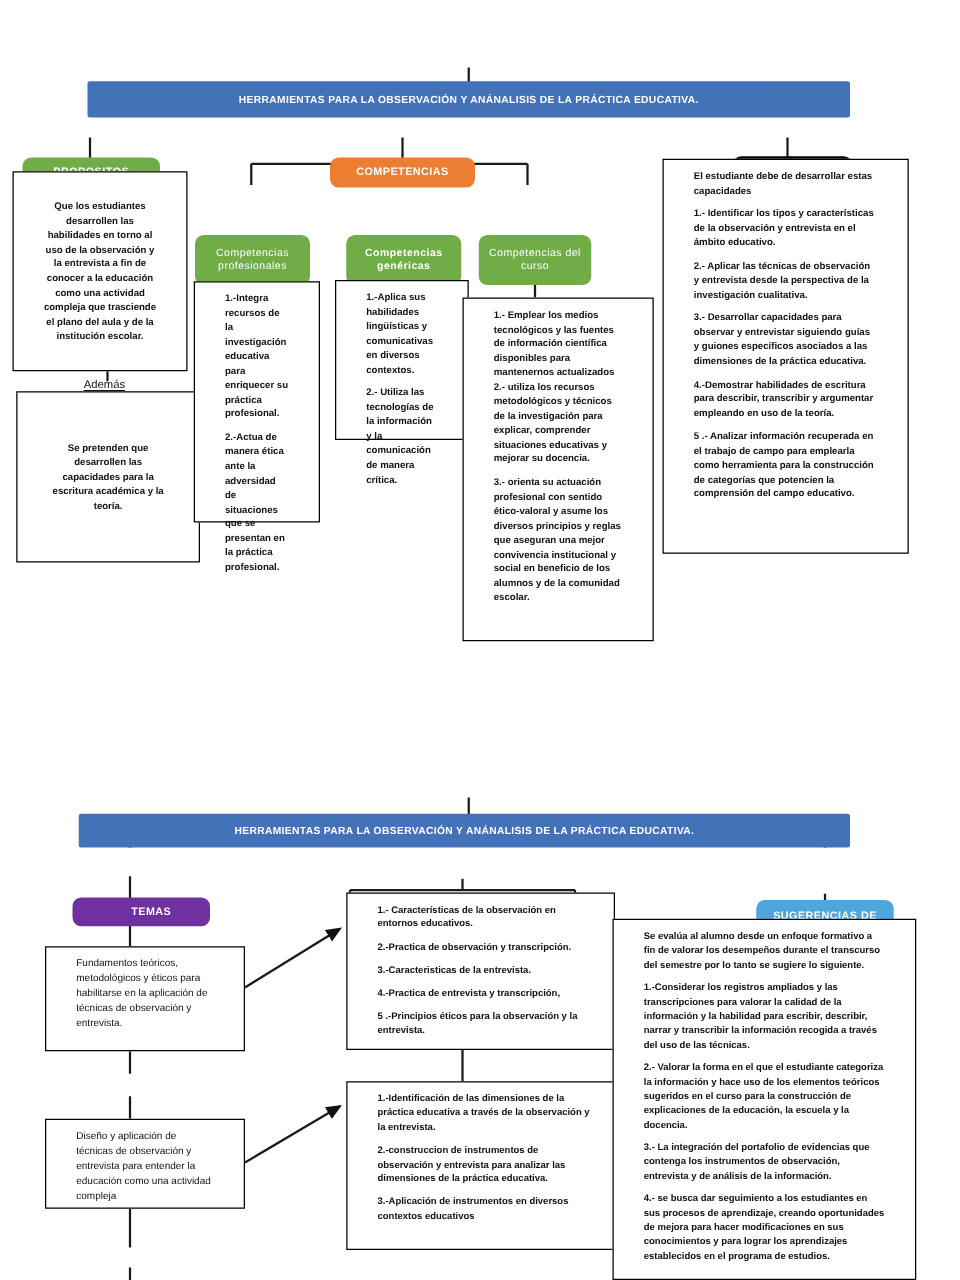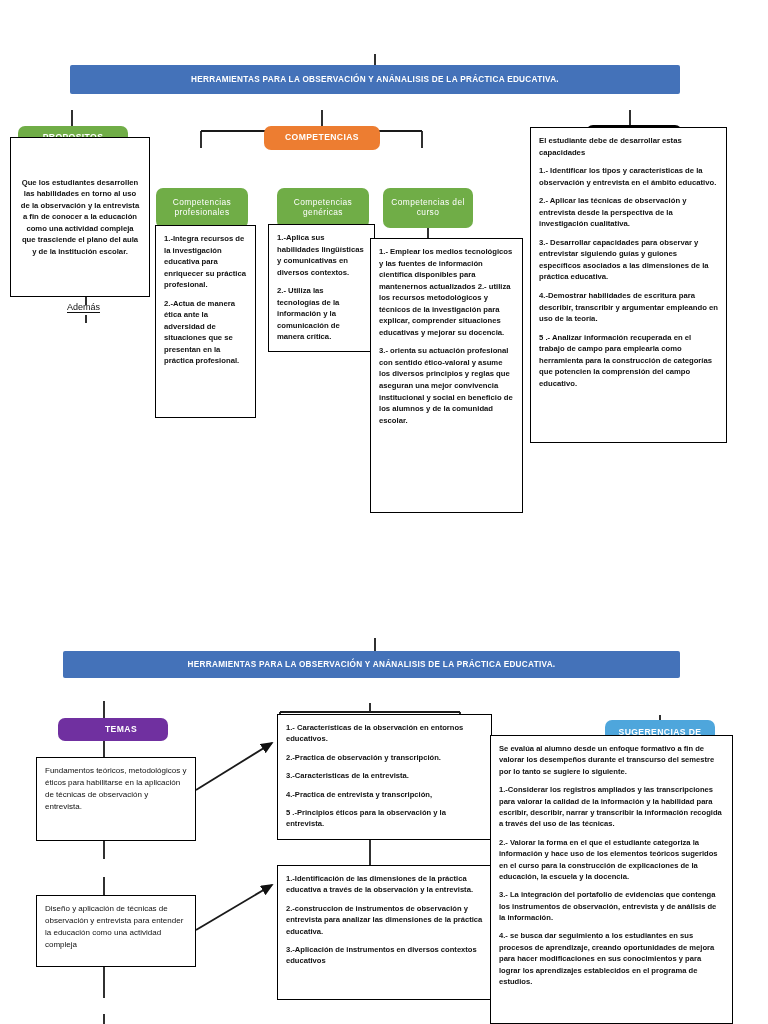--- a/index.html
+++ b/index.html
@@ -9,21 +9,21 @@
   svg.lines{position:absolute;left:0;top:0;width:768px;height:1024px;pointer-events:none;}
 
   
   .pill{position:absolute;box-sizing:border-box;border-radius:7px;
         display:flex;align-items:center;justify-content:center;text-align:center;
         color:#ffffff;font-weight:bold;letter-spacing:.4px;line-height:1.15;margin-top:40px;}
   .pill.title{border-radius:2px;font-size:8.2px;letter-spacing:.3px;}
 
   
   .tbox{position:absolute;box-sizing:border-box;background:#ffffff;
-        border:1.4px solid #000;padding:7px 8px;font-size:7.7px;line-height:1.5;
+        border:1.4px solid #000;padding:7px 24px;font-size:7.7px;line-height:1.5;
         font-weight:bold;color:#111;}
   .tbox.center{text-align:center;}
   .tbox p{margin:0 0 7px 0;}
   .tbox p:last-child{margin-bottom:0;}
   .tbox.center p{margin:0;}
 
   .plainlabel{position:absolute;font-size:9px;color:#111;
               border-bottom:1.2px solid #111;padding-bottom:0px;}
 </style>
 </head>
@@ -95,31 +95,34 @@
   <div class="pill title" style="left:70px;top:25px;width:610px;height:29px;background:#4472B9;">HERRAMIENTAS PARA LA OBSERVACIÓN Y ANÁNALISIS DE LA PRÁCTICA EDUCATIVA.</div>
 
   <div class="pill" style="left:18px;top:86px;width:110px;height:24px;background:#70AD47;font-size:8.6px;">PROPOSITOS</div>
 
   <div class="tbox center" style="left:10px;top:137px;width:140px;height:160px;display:flex;align-items:center;">
     <p>Que los estudiantes desarrollen las habilidades en torno al uso de la observación y la entrevista a fin de conocer a la educación como una actividad compleja que trasciende el plano del aula y de la institución escolar.</p>
   </div>
 
   <div class="plainlabel" style="left:67px;top:302px;">Además</div>
 
+  <div class="tbox center" style="left:13px;top:313px;width:147px;height:137px;display:flex;align-items:center;">
+    <p>Se pretenden que desarrollen las capacidades para la escritura académica y la teoría.</p>
+  </div>
 
   <div class="pill" style="left:264px;top:86px;width:116px;height:24px;background:#ED7D31;font-size:8.6px;">COMPETENCIAS</div>
 
   <div class="pill" style="left:156px;top:148px;width:92px;height:40px;background:#70AD47;font-size:8.4px;font-weight:normal;flex-direction:column;">Competencias profesionales</div>
 
   <div class="tbox" style="left:155px;top:225px;width:101px;height:193px;">
     <p>1.-Integra recursos de la investigación educativa para enriquecer su práctica profesional.</p>
     <p>2.-Actua de manera ética ante la adversidad de situaciones que se presentan en la práctica profesional.</p>
   </div>
 
-  <div class="pill" style="left:277px;top:148px;width:92px;height:40px;background:#70AD47;font-size:8.4px;font-weight:normal;flex-direction:column;">Competencias genéricas</div>
+  <div class="pill" style="left:277px;top:148px;width:92px;height:40px;background:#70AD47;font-size:8.4px;font-weight:bold;flex-direction:column;">Competencias genéricas</div>
 
   <div class="tbox" style="left:268px;top:224px;width:107px;height:128px;">
     <p>1.-Aplica sus habilidades lingüísticas y comunicativas en diversos contextos.</p>
     <p>2.- Utiliza las tecnologías de la información y la comunicación de manera crítica.</p>
   </div>
 
   <div class="pill" style="left:383px;top:148px;width:90px;height:40px;background:#70AD47;font-size:8.4px;font-weight:normal;flex-direction:column;">Competencias del curso</div>
 
   <div class="tbox" style="left:370px;top:238px;width:153px;height:275px;">
     <p>1.- Emplear los medios tecnológicos y las fuentes de información científica disponibles para mantenernos actualizados 2.- utiliza los recursos metodológicos y técnicos de la investigación para explicar, comprender situaciones educativas y mejorar su docencia.</p>

